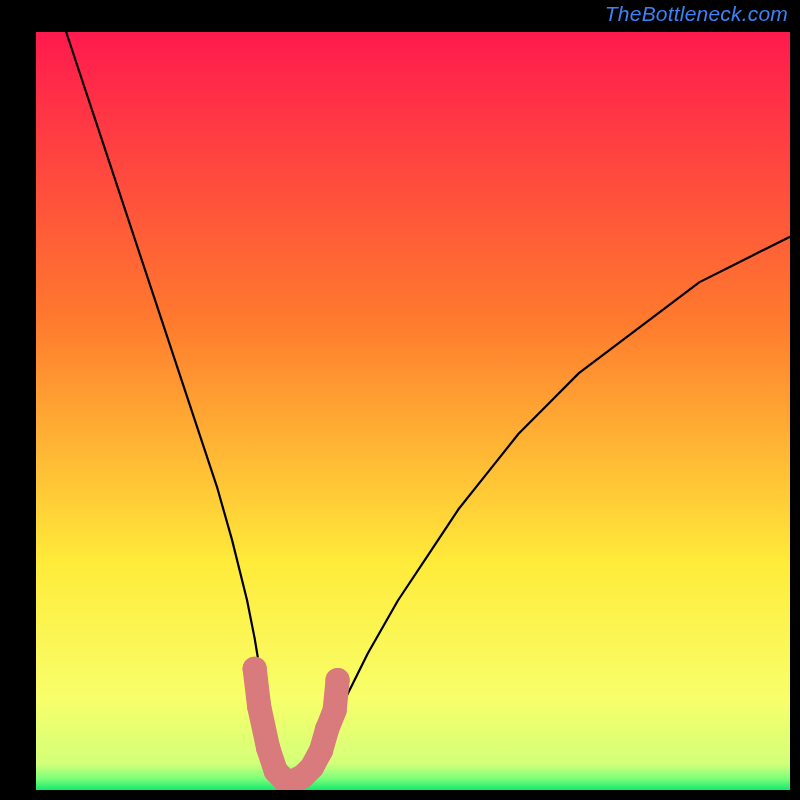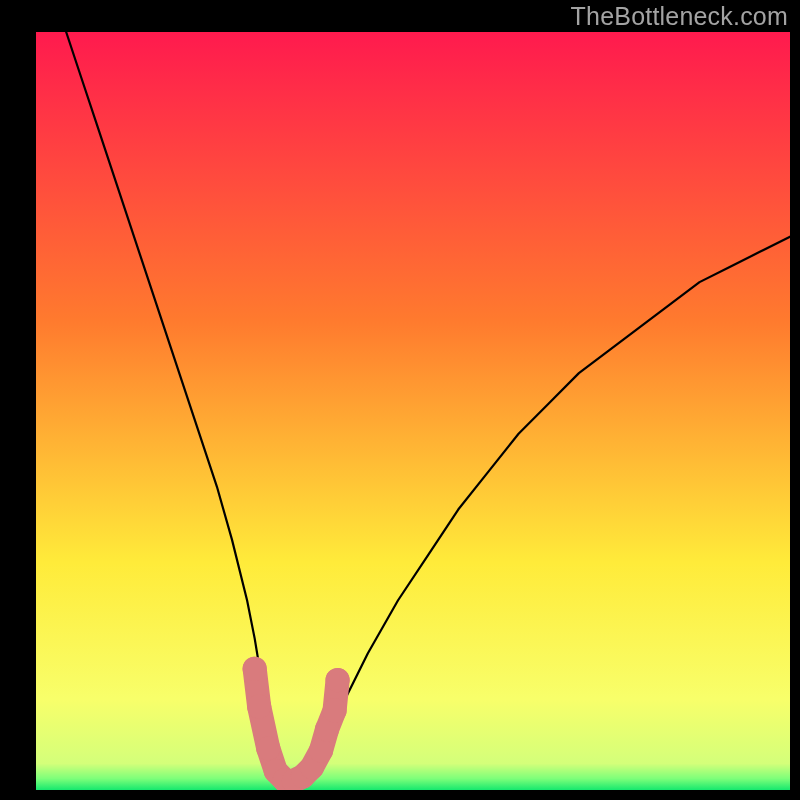--- a/index.html
+++ b/index.html
@@ -17,25 +17,26 @@
     background: #000;
   }
   .plot {
     position: absolute;
     box-sizing: border-box;
   }
   .watermark {
     position: absolute;
     top: 2px;
     right: 12px;
-    color: #a3a3a3;
-    font-size: 25px;
+    color: #3b82f6;
+    font-size: 21px;
     font-weight: 500;
     letter-spacing: 0.2px;
     font-family: Arial, Helvetica, sans-serif;
+    font-style: italic;
   }
   svg { display: block; }
 </style>
 </head>
 <body>
 
 <div class="frame">
   <div class="plot" id="plot" style="left: 36px; top: 32px; width: 754px; height: 758px;">
       <svg width="754" height="758" viewBox="0 0 754 758">
         <defs>

